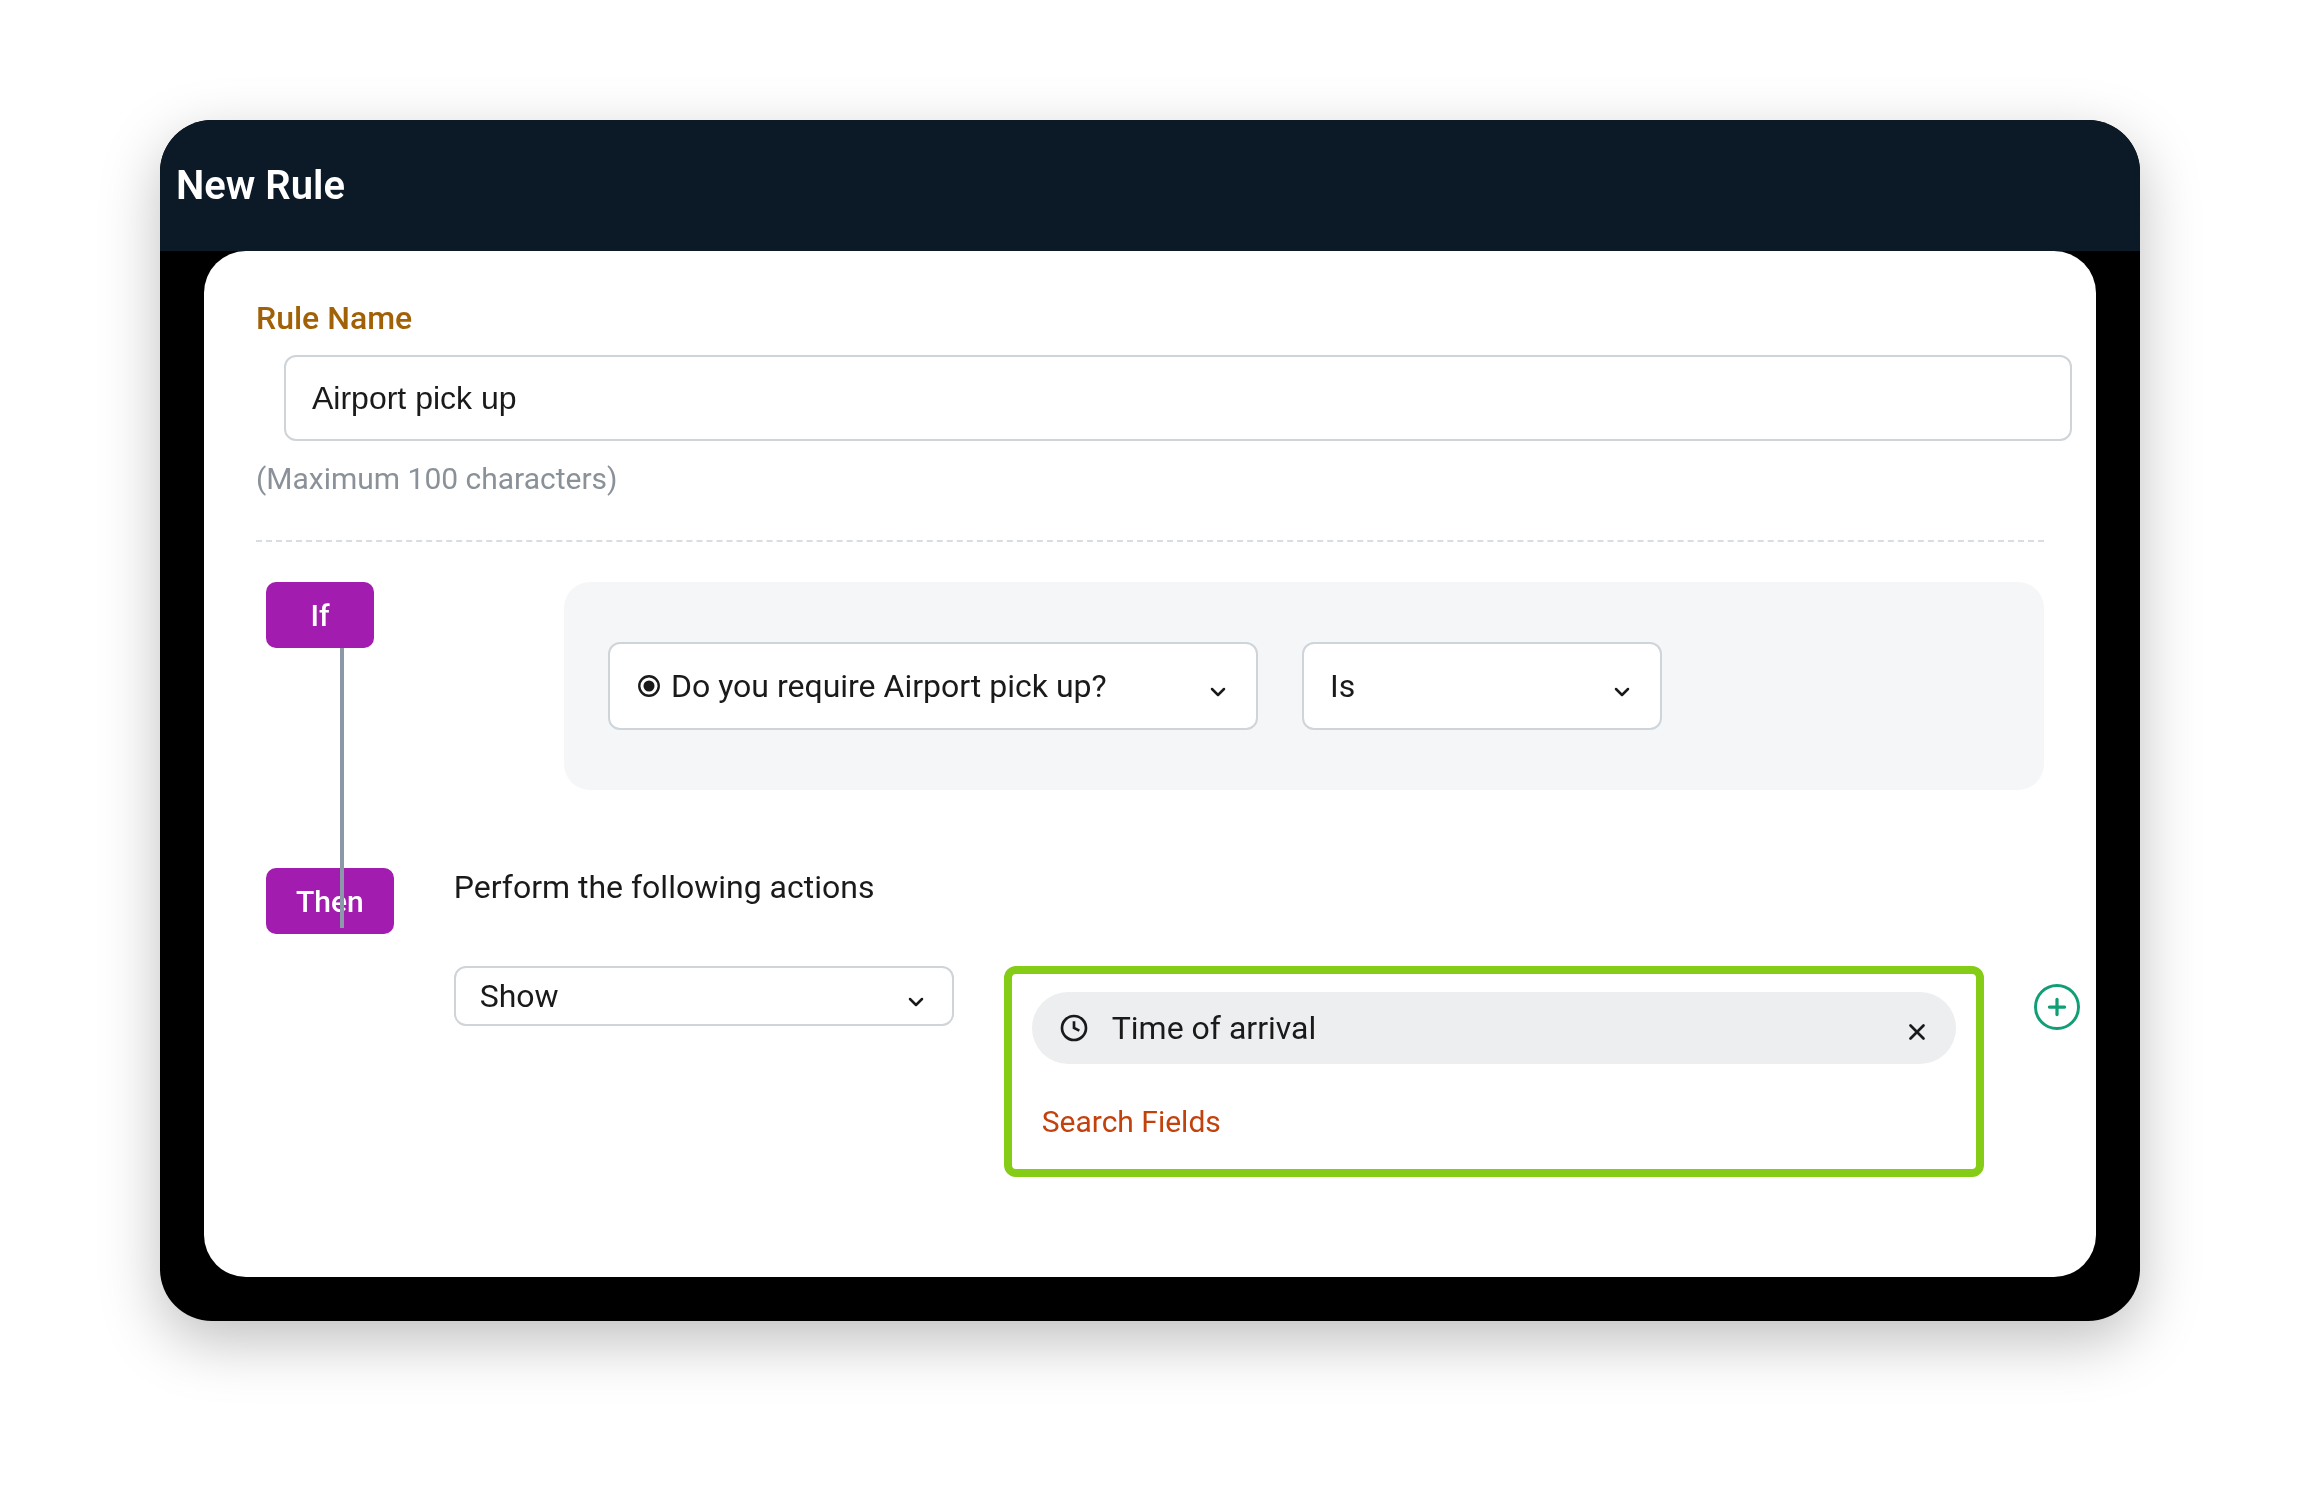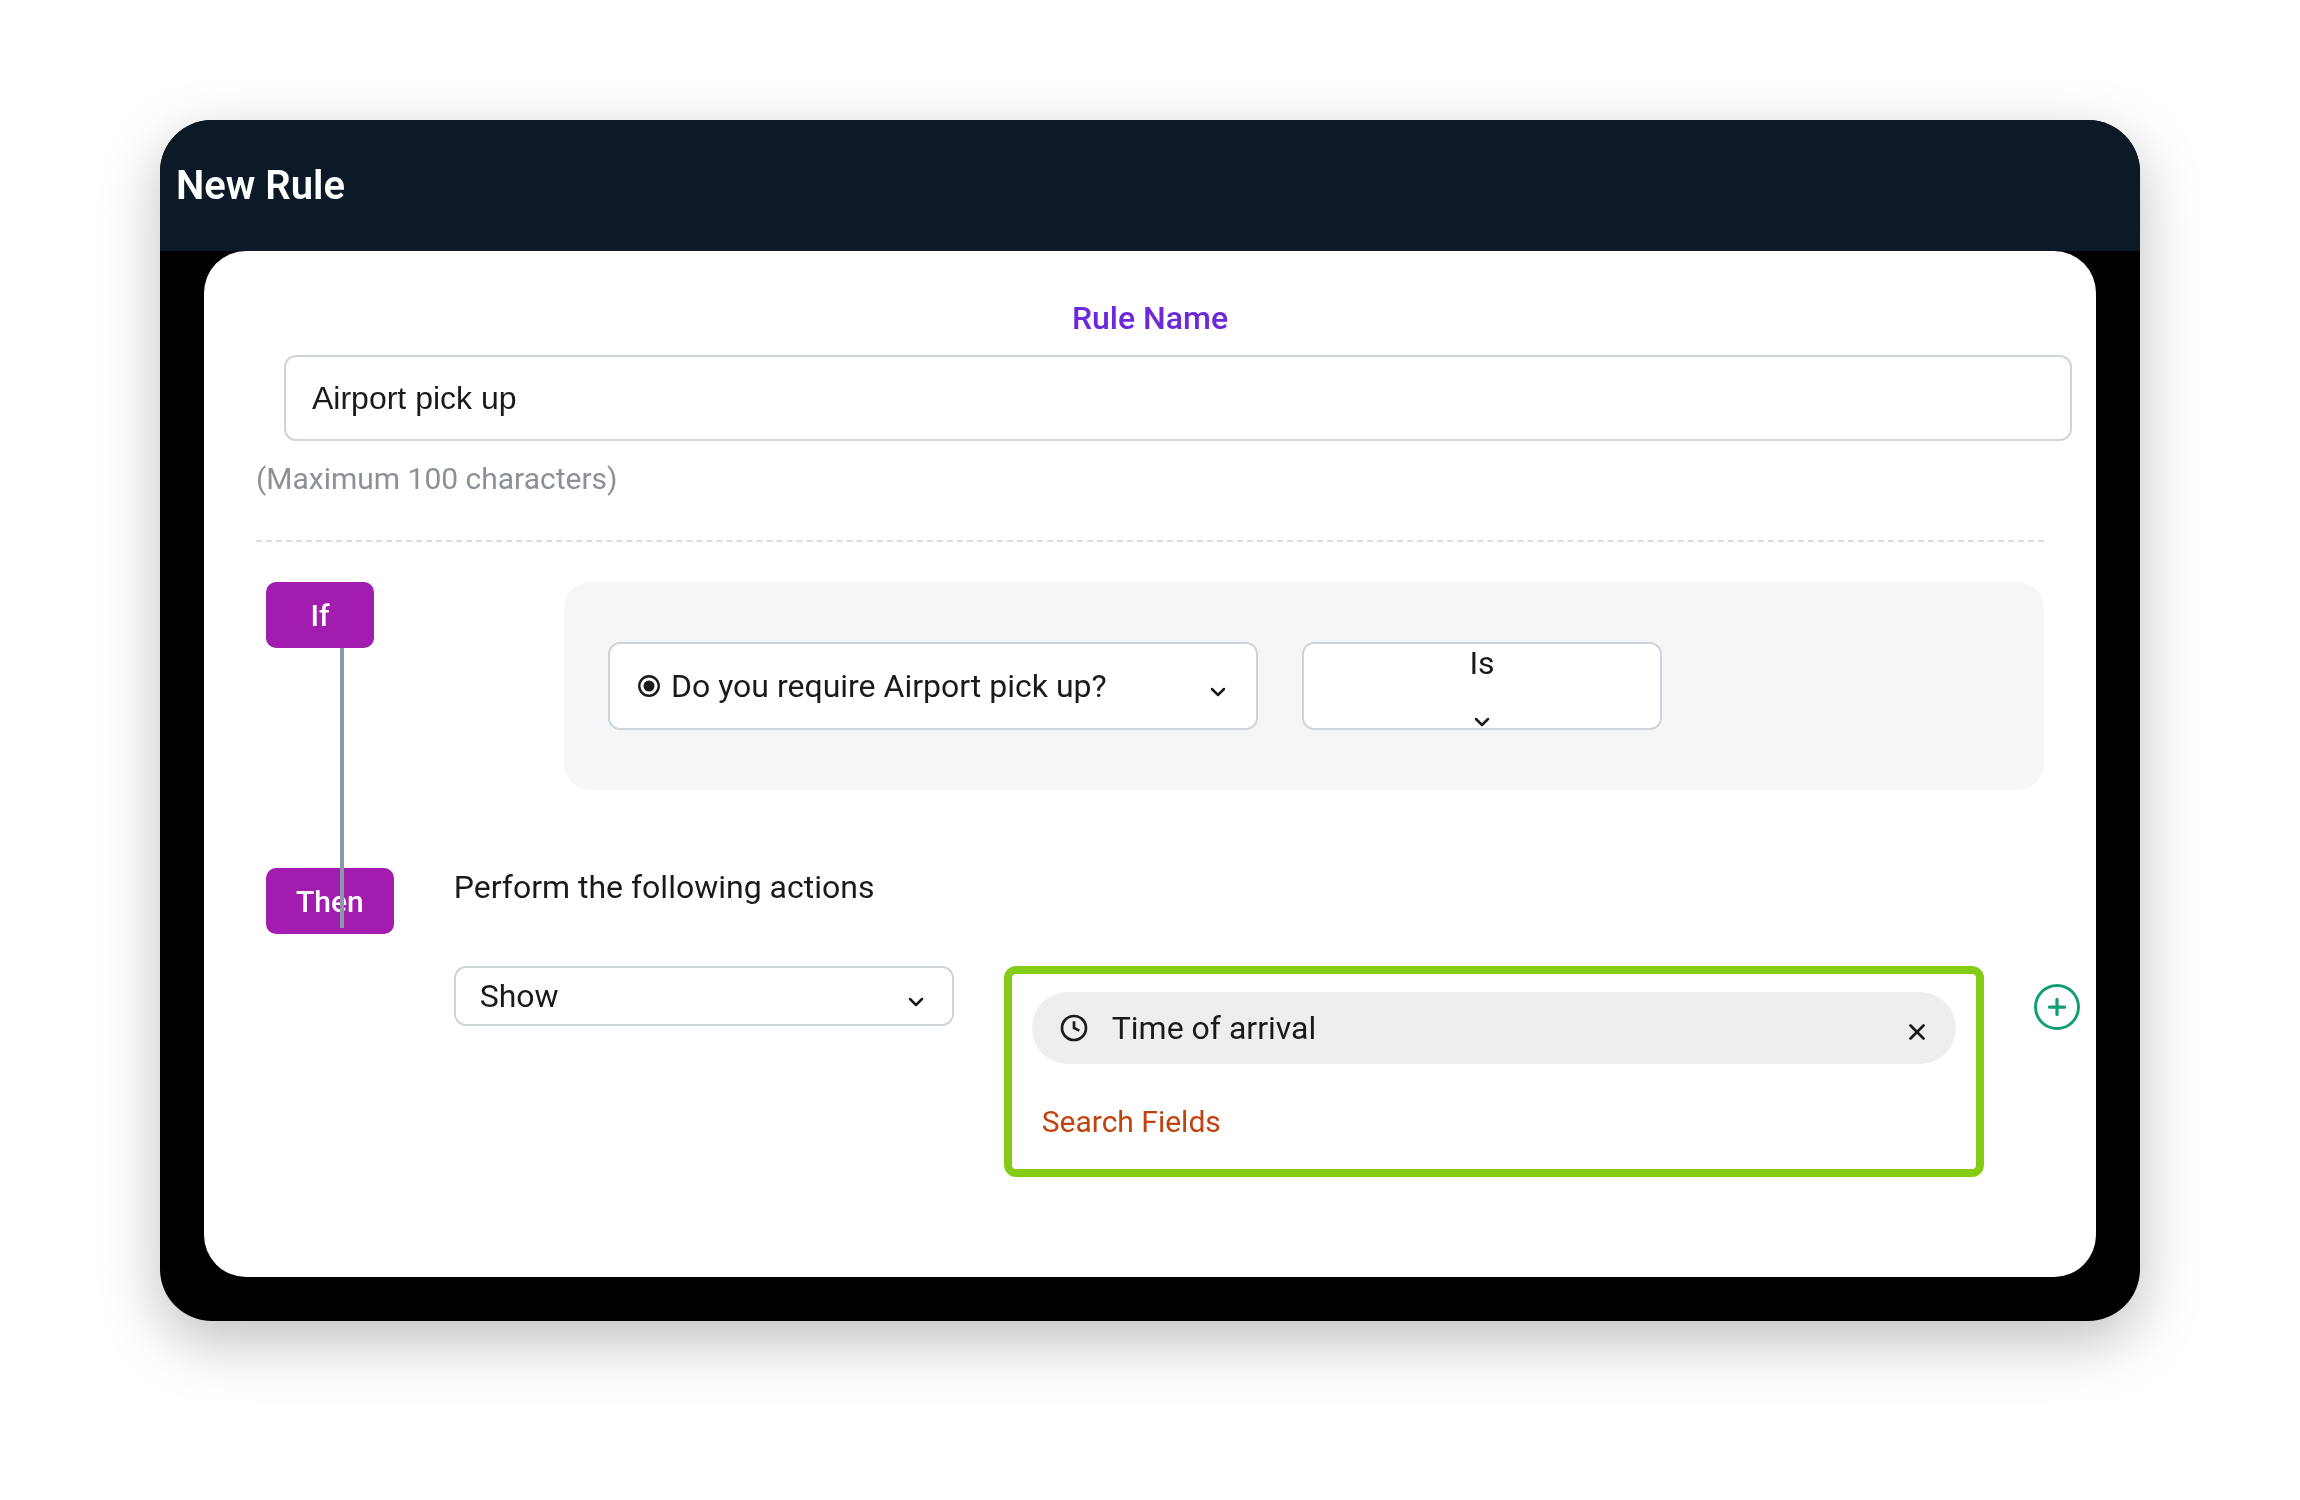--- a/index.html
+++ b/index.html
@@ -32,25 +32,24 @@
     padding: 42px 60px;
     font-size: 40px;
     font-weight: 600;
     margin: 0 -44px;
     width: calc(100% + 88px);
   }
   .content {
     padding: 48px 52px 100px 52px;
   }
   .label-rule-name {
-    color: #6d28d9;
+    color: #a16207;
     font-size: 32px;
     font-weight: 500;
     margin-bottom: 18px;
-    text-align: center;
   }
   .rule-name-input {
     width: 100%;
     height: 86px;
     border: 2px solid #cfd4d9;
     border-radius: 12px;
     font-size: 32px;
     padding: 8px 26px;
     color: #1a1a1a;
     outline: none;
@@ -104,21 +103,21 @@
     height: 88px;
     display: flex;
     align-items: center;
     padding: 0 26px;
     font-size: 32px;
     color: #1a1a1a;
     gap: 18px;
     cursor: pointer;
   }
   .select-field { width: 650px; justify-content: space-between; }
-  .select-op    { width: 360px; justify-content: space-between; flex-direction: column; }
+  .select-op    { width: 360px; justify-content: space-between; }
   .select-value { width: 340px; justify-content: space-between; }
   .left-group { display: flex; align-items: center; gap: 9px; }
   .radio-dot {
     width: 26px; height: 26px; flex: 0 0 26px;
   }
   .radio-dot svg { display:block; }
   .chevron {
     width: 24px; height: 24px; flex: 0 0 24px;
   }
   .chip {

